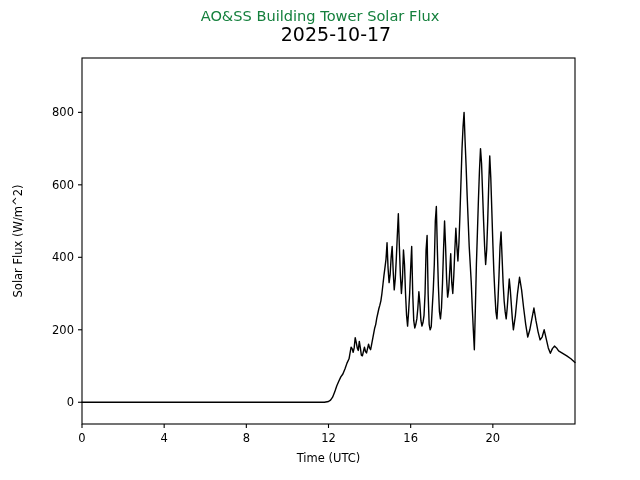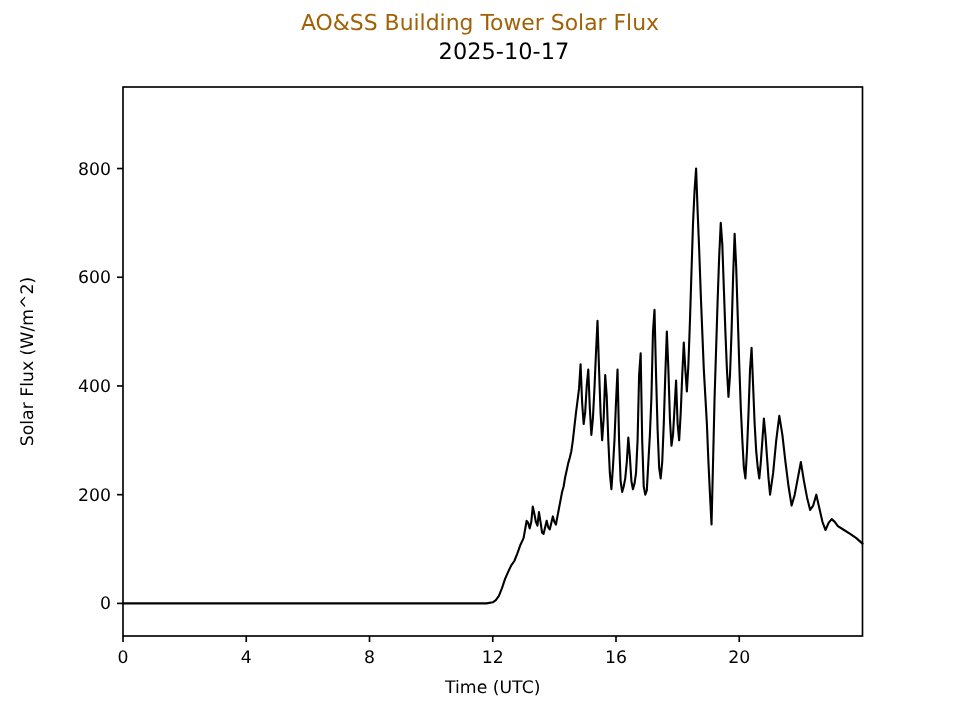--- a/index.html
+++ b/index.html
@@ -23,24 +23,24 @@
     position: absolute;
     left: 0;
     top: 6px;
     width: 640px;
     text-align: center;
     color: #000000;
   }
   #chart-title {
     font-size: 14.6px;
     line-height: 19px;
-    color: #a16207;
+    color: #15803d;
   }
   #chart-subtitle {
-    font-size: 15px;
+    font-size: 19px;
     line-height: 19px;
     color: #000000;
     margin-left: 32px;
   }
   #plot-svg {
     position: absolute;
     left: 0;
     top: 0;
   }
   .axis-label {

